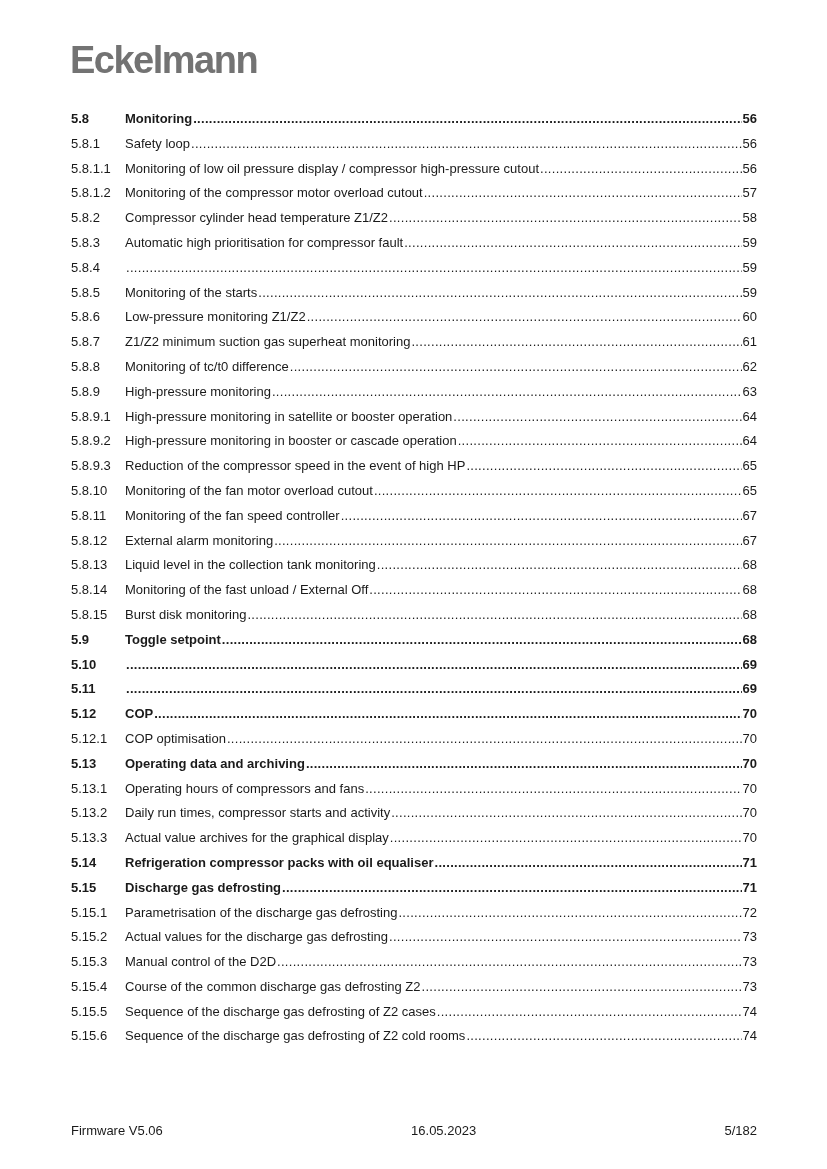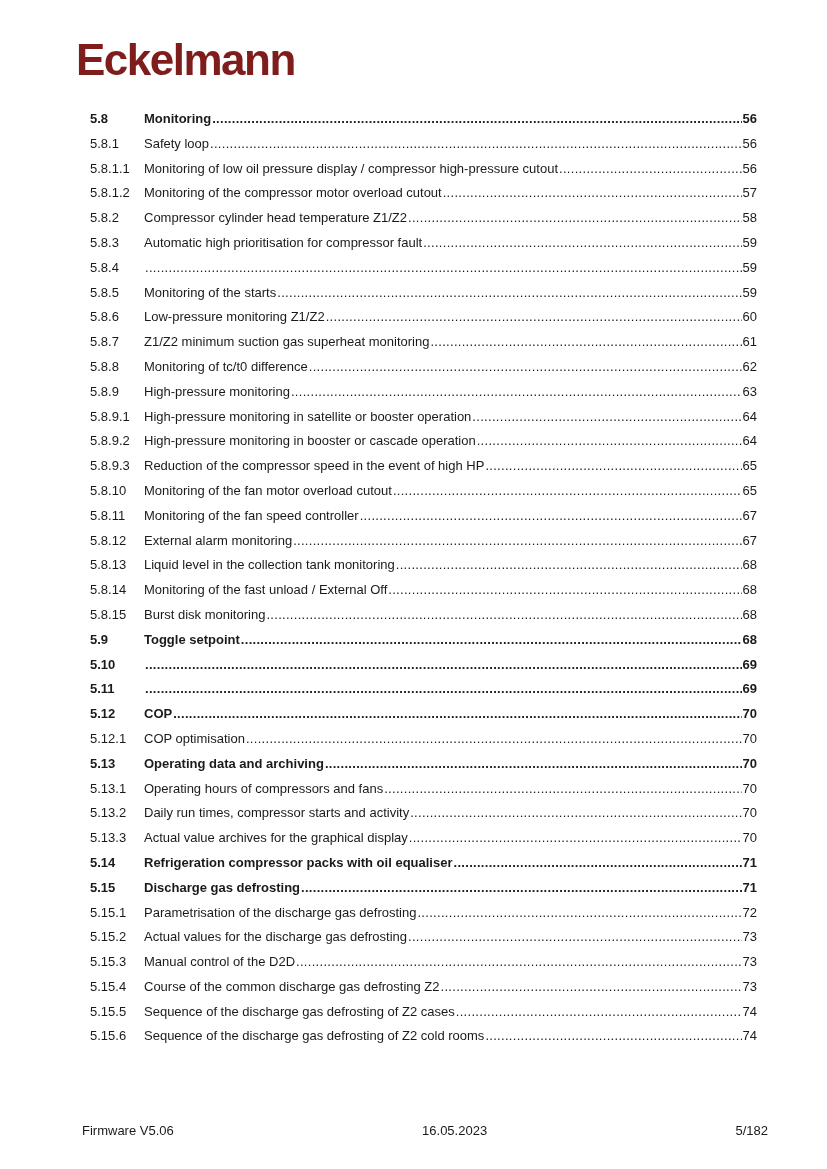--- a/index.html
+++ b/index.html
@@ -1,30 +1,30 @@
 <!DOCTYPE html>
 <html><head>
 <meta charset="utf-8">
 <style>
   html, body { margin: 0; padding: 0; background: #ffffff; }
   body { width: 827px; height: 1169px; position: relative; overflow: hidden;
          font-family: "Liberation Sans", sans-serif; color: #1a1a1a; }
-  .logo { position: absolute; left: 76px; top: 40px; font-size: 44px; font-weight: bold;
-          color: #7f1d1d; letter-spacing: -1.5px; line-height: 40px;
+  .logo { position: absolute; left: 70px; top: 40px; font-size: 38px; font-weight: bold;
+          color: #737373; letter-spacing: -1.5px; line-height: 40px;
           font-family: "Liberation Sans", sans-serif; }
   .toc { position: absolute; left: 71px; top: 107px; width: 686px; }
-  .toc-row { display: flex; align-items: center; height: 24.8px; font-size: 13px; line-height: 24.8px; margin-left: 19px; }
+  .toc-row { display: flex; align-items: center; height: 24.8px; font-size: 13px; line-height: 24.8px; }
   .toc-num { width: 54px; flex: 0 0 54px; white-space: nowrap; }
   .toc-title { white-space: nowrap; }
   .toc-dots { flex: 1 1 auto; overflow: hidden; white-space: nowrap; margin: 0 1px; }
   .toc-dots::before { content: "..................................................................................................................................................................................................................................................................................................................................................................................."; letter-spacing: 0.3px; }
   .toc-page { white-space: nowrap; text-align: right; }
   .toc-row.bold { font-weight: bold; }
   .footer { position: absolute; top: 1123px; left: 71px; width: 686px; height: 18px;
-            font-size: 13px; display: flex; justify-content: space-between; margin-left: 11px; }
+            font-size: 13px; display: flex; justify-content: space-between; }
   .footer span { white-space: nowrap; }
 </style>
 </head>
 <body>
 
 <div class="logo">Eckelmann</div>
 
 <div class="toc" id="toc">
     <div class="toc-row bold">
       <span class="toc-num">5.8</span>

